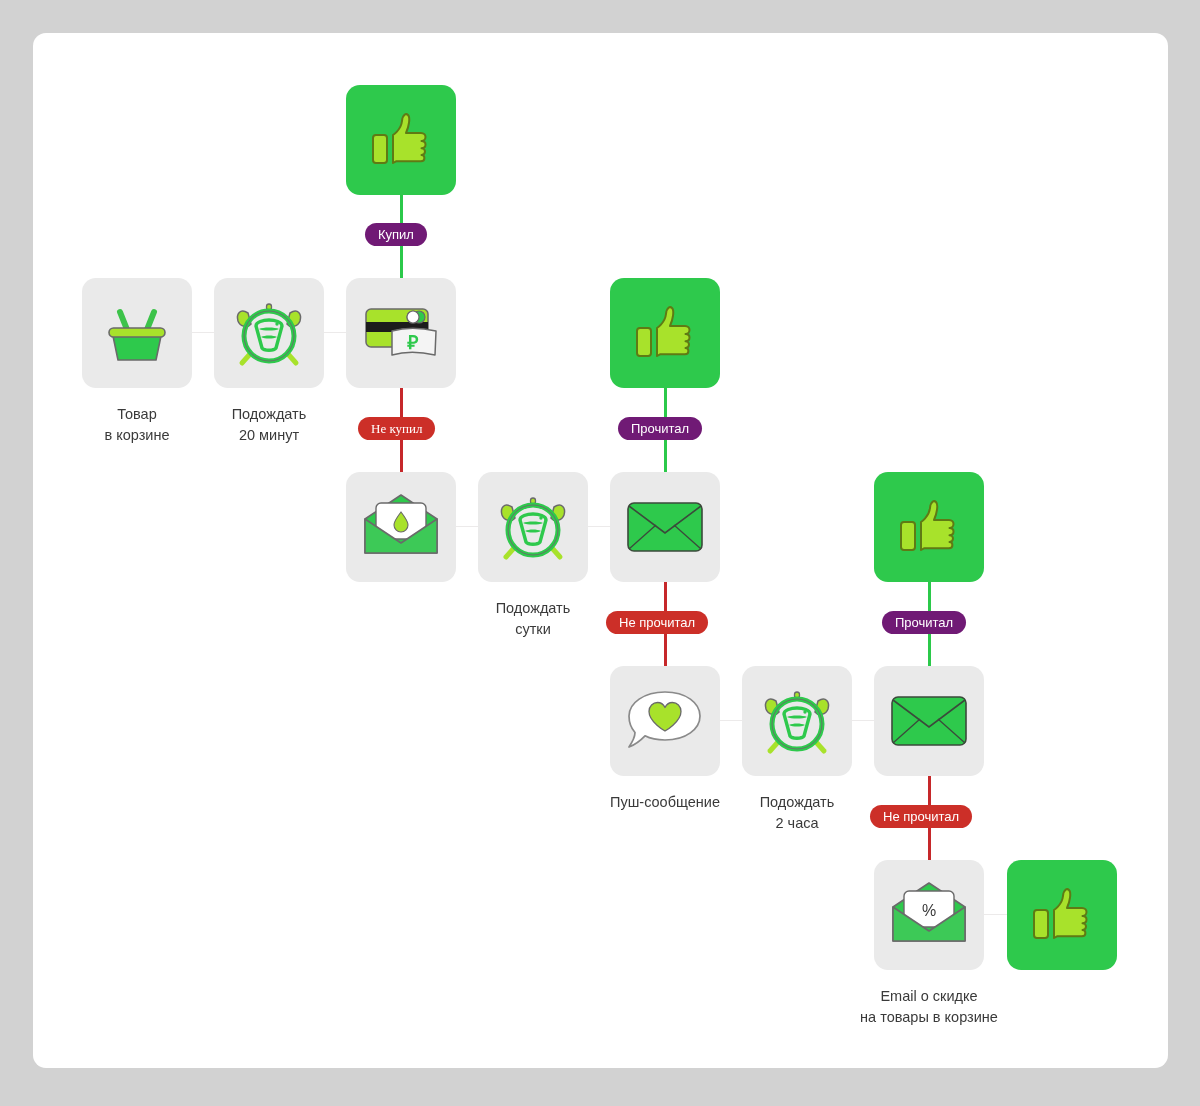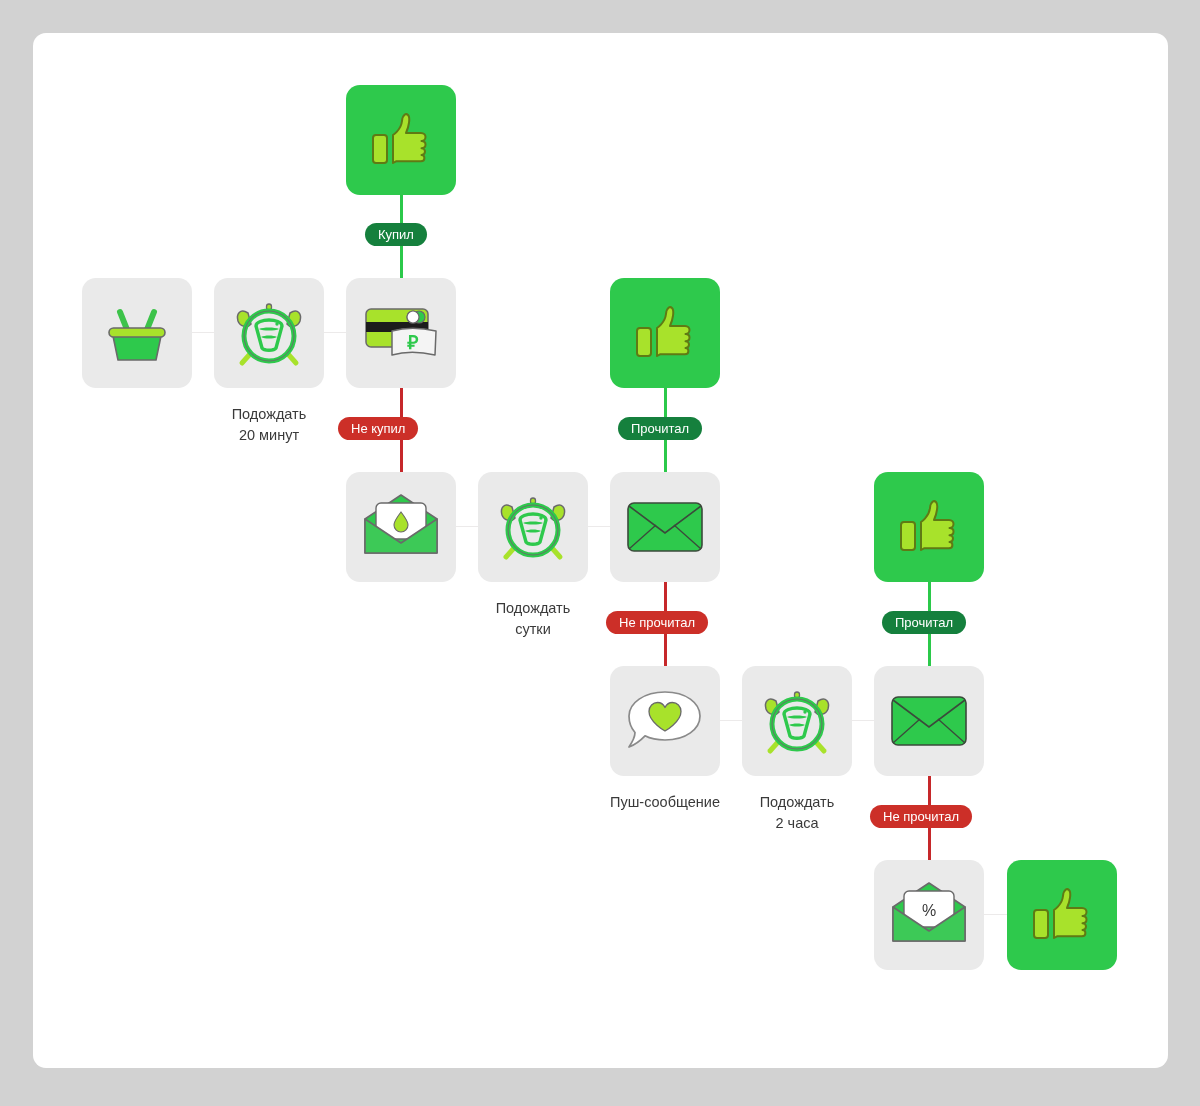--- a/index.html
+++ b/index.html
@@ -50,21 +50,21 @@
   .pill {
     position:absolute;
     height:23px;
     border-radius:12px;
     display:flex; align-items:center; justify-content:center;
     color:#ffffff;
     font-size:13px;
     padding:0 13px;
     white-space:nowrap;
   }
-  .pill.ok  { background:#15803d; }
+  .pill.ok  { background:#701a75; }
   .pill.bad { background:#cc2f28; }
 </style>
 </head>
 <body>
 
 <div id="canvas"></div>
 <div id="stage">
 
   <div class="conn h" style="left:192px; top:332px; width:22px;"></div>
   <div class="conn h" style="left:324px; top:332px; width:22px;"></div>
@@ -252,27 +252,31 @@
   <div class="node green" style="left:1007px; top:860px;">
     <span>
       <svg width="60" height="58" viewBox="0 0 60 58">
         <rect x="2" y="24" width="14" height="28" rx="3" fill="#a8e22b" stroke="#5f7a14" stroke-width="2"></rect>
         <path d="M22 52 V24 C22 24 30 19 31 10 C31.7 3.5 35 2 37 4 C39.5 6.5 38 15 35 22 H50 C53 22 54.5 24 54.5 26 C54.5 28 53 30 50.5 30 C53 30 54.5 31.7 54.5 33.6 C54.5 35.6 53 37.2 50.5 37.2 C52.6 37.2 54 38.8 54 40.6 C54 42.4 52.6 44 50.5 44 C52.3 44 53.4 45.4 53.4 47 C53.4 48.8 52 50.3 50 50.3 H25 Z" fill="#a8e22b" stroke="#5f7a14" stroke-width="2" stroke-linejoin="round"></path>
       </svg>
     </span>
   </div>
 
   <div class="pill ok" style="left:365px; top:223px;">Купил</div>
-  <div class="pill bad" style="left:338px; top:417px;">Не купил</div>
+  <div class="pill bad" style="left:358px; top:417px;font-family:Liberation Serif, serif;">Не купил</div>
   <div class="pill ok" style="left:618px; top:417px;">Прочитал</div>
   <div class="pill bad" style="left:606px; top:611px;">Не прочитал</div>
   <div class="pill ok" style="left:882px; top:611px;">Прочитал</div>
   <div class="pill bad" style="left:870px; top:805px;">Не прочитал</div>
 
+  <div class="caption" style="left:27px;  top:404px;">Товар
+в корзине</div>
   <div class="caption" style="left:159px; top:404px;">Подождать
 20 минут</div>
   <div class="caption" style="left:423px; top:598px;">Подождать
 сутки</div>
   <div class="caption" style="left:555px; top:792px;">Пуш-сообщение</div>
   <div class="caption" style="left:687px; top:792px;">Подождать
 2 часа</div>
+  <div class="caption" style="left:819px; top:986px;">Email о скидке
+на товары в корзине</div>
 
 </div>
 
 </body></html>

